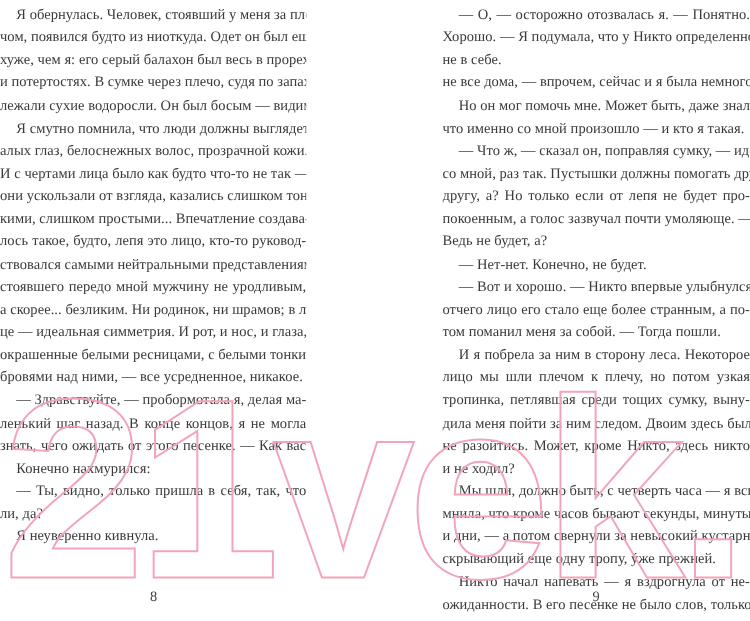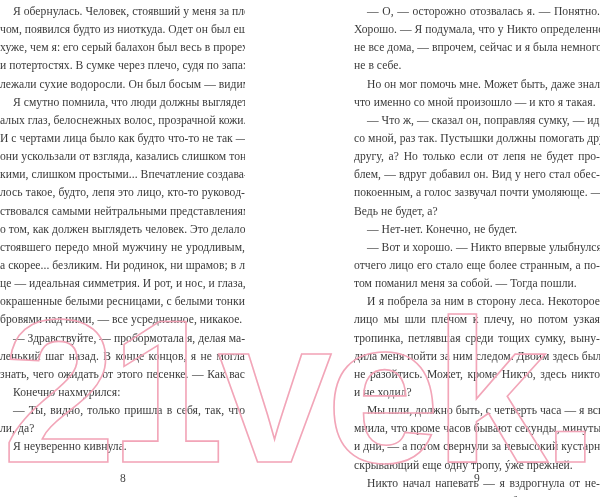--- a/index.html
+++ b/index.html
@@ -26,45 +26,43 @@
     <div class="line">хуже, чем я: его серый балахон был весь в прорехах</div>
     <div class="line">и потертостях. В сумке через плечо, судя по запаху,</div>
     <div class="line">лежали сухие водоросли. Он был босым — видимо,</div>
     <div class="line indent">Я смутно помнила, что люди должны выглядеть</div>
     <div class="line">алых глаз, белоснежных волос, прозрачной кожи.</div>
     <div class="line">И с чертами лица было как будто что-то не так —</div>
     <div class="line">они ускользали от взгляда, казались слишком тон-</div>
     <div class="line">кими, слишком простыми... Впечатление создава-</div>
     <div class="line">лось такое, будто, лепя это лицо, кто-то руковод-</div>
     <div class="line">ствовался самыми нейтральными представлениями</div>
-    <div class="line">о том, как должен выглядеть человек. Это делало</div>
     <div class="line">стоявшего передо мной мужчину не уродливым,</div>
     <div class="line">а скорее... безликим. Ни родинок, ни шрамов; в ли-</div>
     <div class="line">це — идеальная симметрия. И рот, и нос, и глаза,</div>
     <div class="line">окрашенные белыми ресницами, с белыми тонкими</div>
     <div class="line last">бровями над ними, — все усредненное, никакое.</div>
     <div class="line indent">— Здравствуйте, — пробормотала я, делая ма-</div>
     <div class="line">ленький шаг назад. В конце концов, я не могла</div>
     <div class="line">знать, чего ожидать от этого песенке. — Как вас</div>
     <div class="line indent last">Конечно нахмурился:</div>
     <div class="line indent">— Ты, видно, только пришла в себя, так, что</div>
     <div class="line last">ли, да?</div>
     <div class="line indent last">Я неуверенно кивнула.</div>
   </div>
 <div class="page" id="page-right">
     <div class="line indent">— О, — осторожно отозвалась я. — Понятно.</div>
     <div class="line">Хорошо. — Я подумала, что у Никто определенно</div>
+    <div class="line last">не в себе.</div>
     <div class="line">не все дома, — впрочем, сейчас и я была немного</div>
-    <div class="line last">не в себе.</div>
     <div class="line indent">Но он мог помочь мне. Может быть, даже знал,</div>
     <div class="line last">что именно со мной произошло — и кто я такая.</div>
     <div class="line indent">— Что ж, — сказал он, поправляя сумку, — идем</div>
     <div class="line">со мной, раз так. Пустышки должны помогать друг</div>
     <div class="line">другу, а? Но только если от лепя не будет про-</div>
-    <div class="line">блем, — вдруг добавил он. Вид у него стал обес-</div>
     <div class="line">покоенным, а голос зазвучал почти умоляюще. —</div>
     <div class="line last">Ведь не будет, а?</div>
     <div class="line indent last">— Нет-нет. Конечно, не будет.</div>
     <div class="line indent">— Вот и хорошо. — Никто впервые улыбнулся,</div>
     <div class="line">отчего лицо его стало еще более странным, а по-</div>
     <div class="line last">том поманил меня за собой. — Тогда пошли.</div>
     <div class="line indent">И я побрела за ним в сторону леса. Некоторое</div>
     <div class="line">лицо мы шли плечом к плечу, но потом узкая</div>
     <div class="line">тропинка, петлявшая среди тощих сумку, выну-</div>
     <div class="line">дила меня пойти за ним следом. Двоим здесь было</div>

